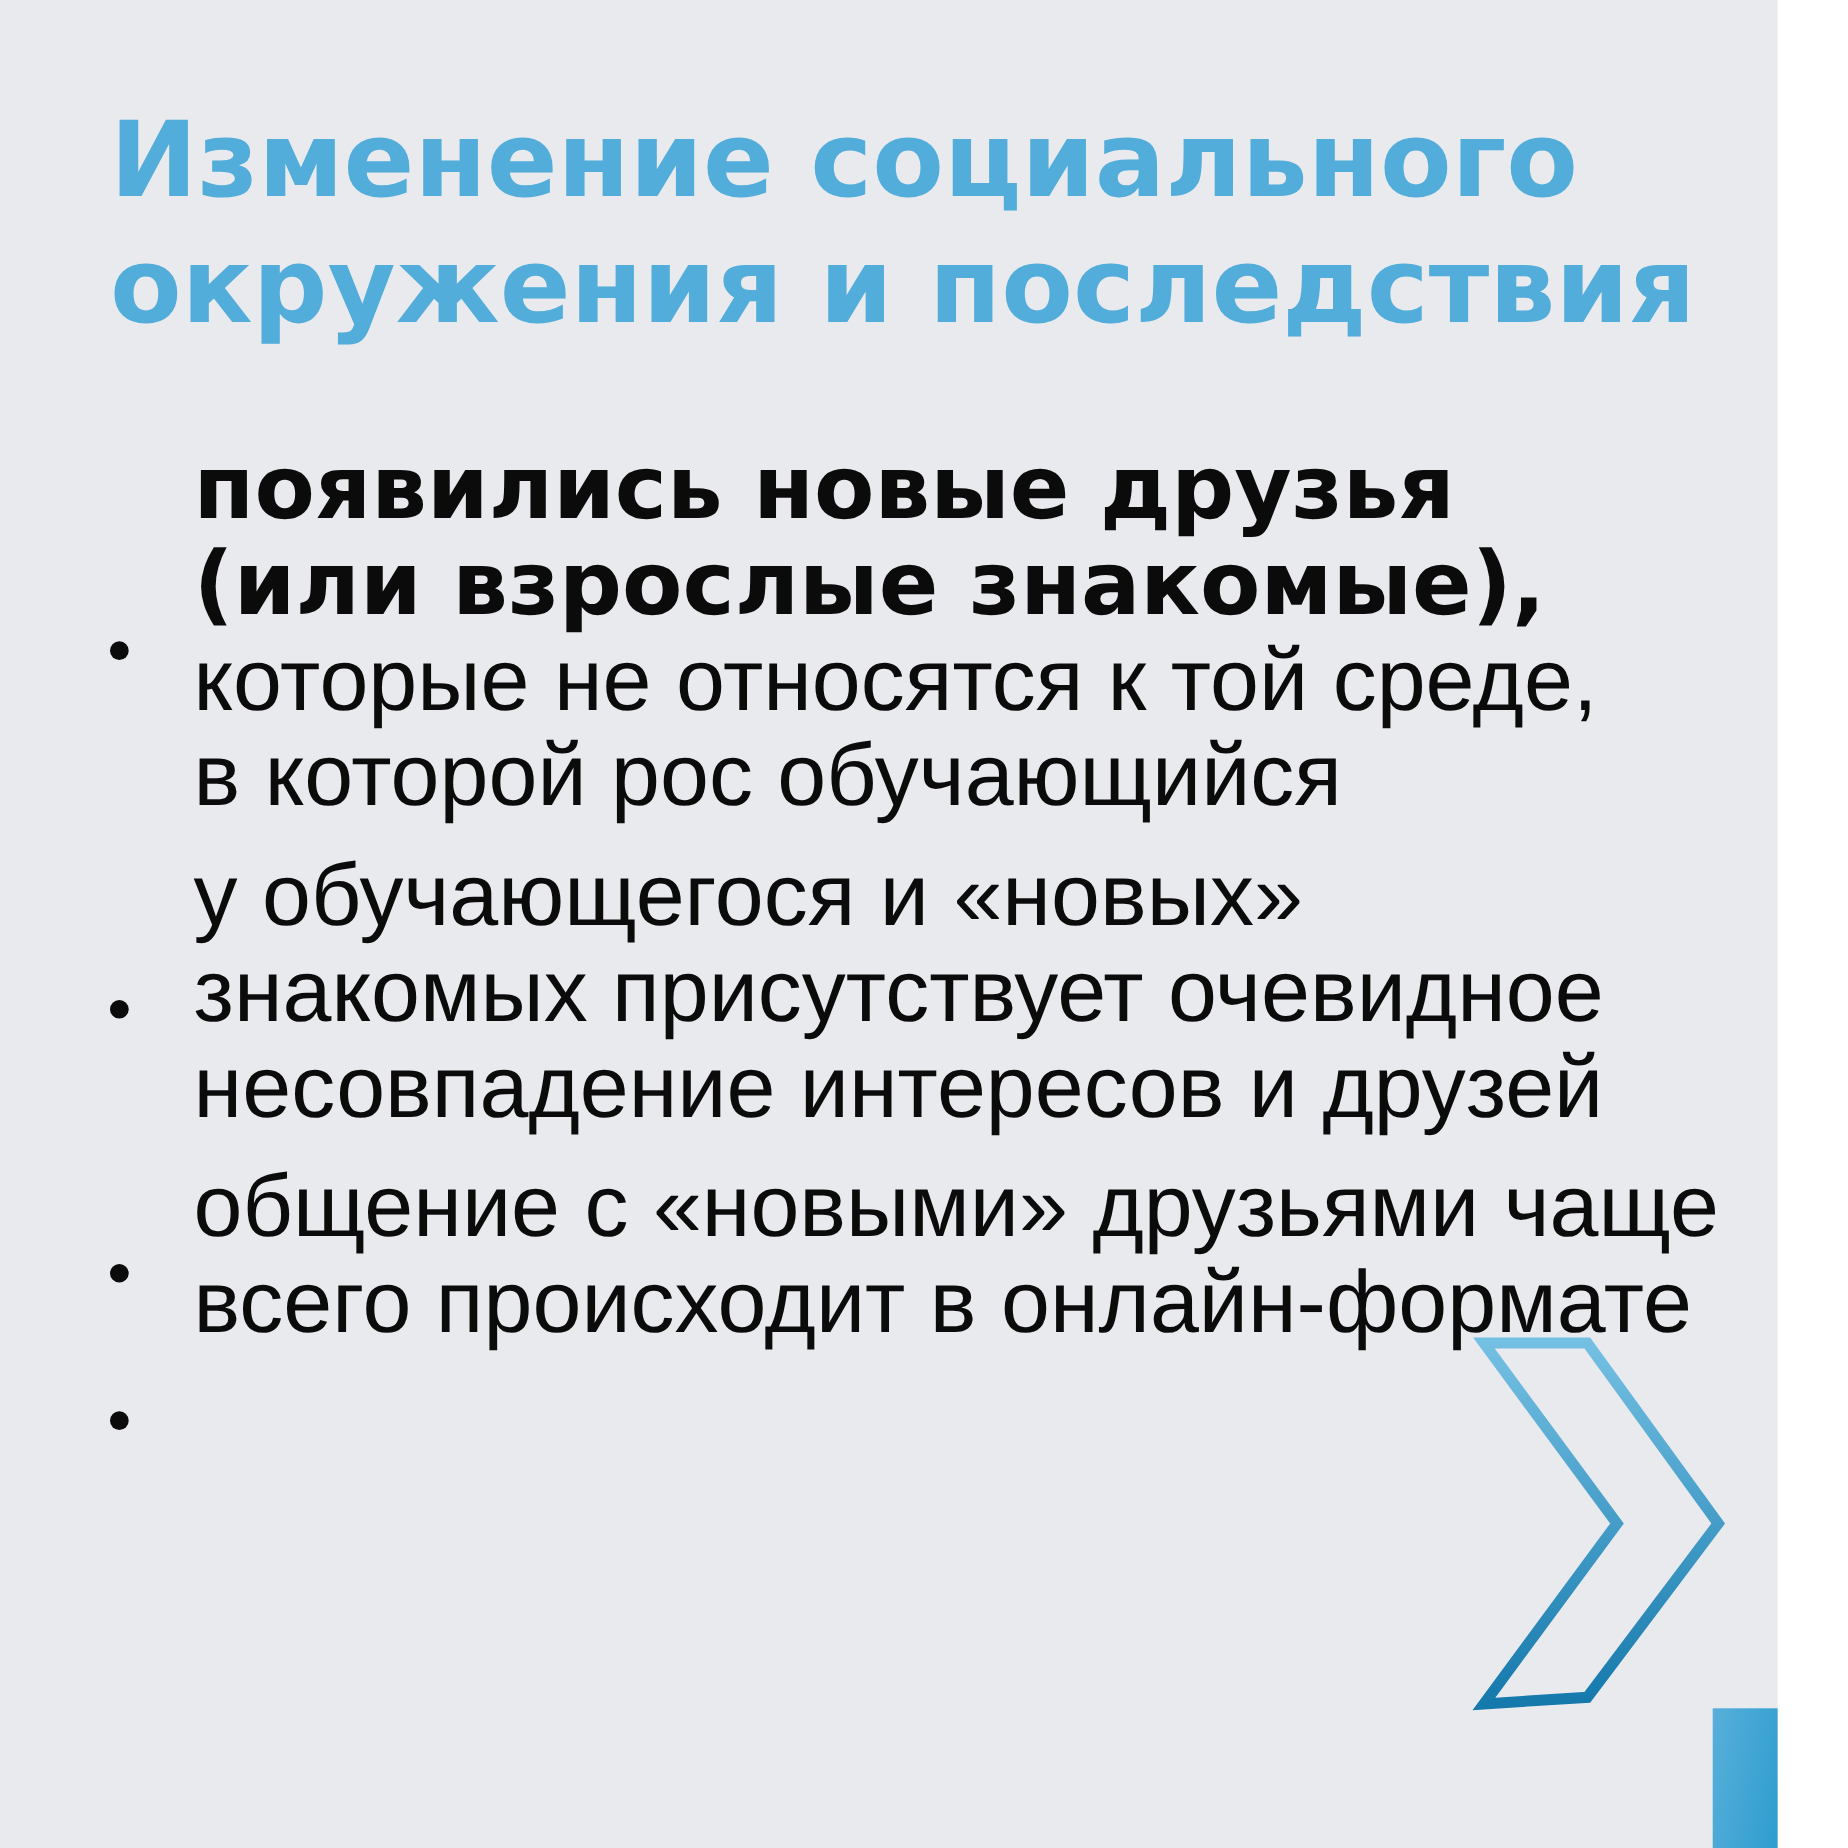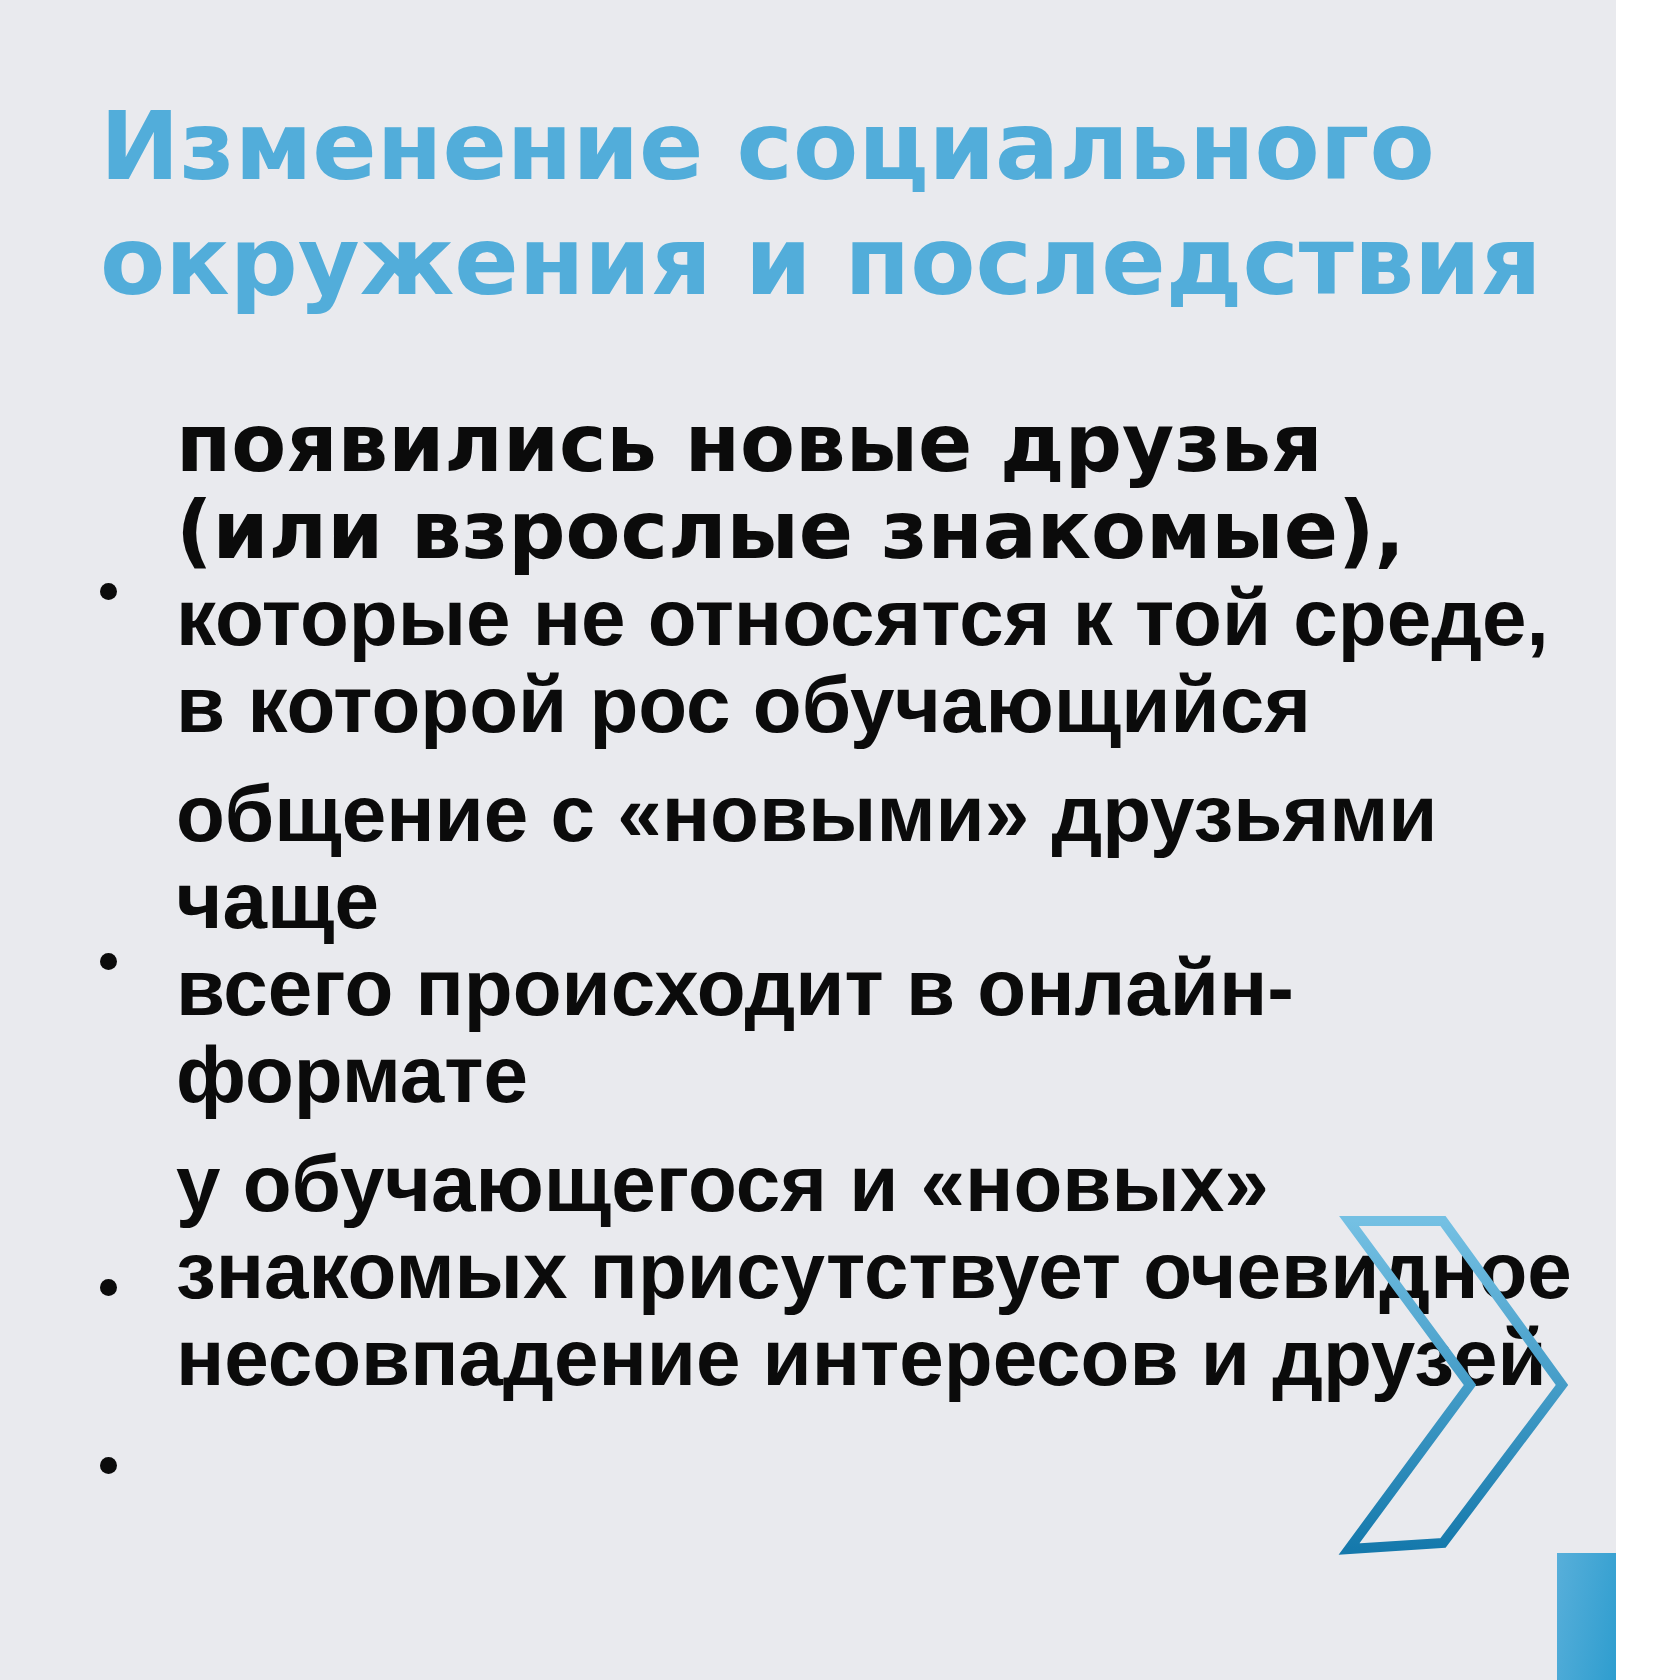--- a/index.html
+++ b/index.html
@@ -53,21 +53,21 @@
   }
   .bullet-bold {
     display: block;
     font-family: "DejaVu Sans", sans-serif;
     font-weight: bold;
     white-space: pre-line;
   }
   .bullet-text {
     display: block;
     font-family: "Liberation Sans", sans-serif;
-    font-weight: bold;
+    font-weight: normal;
     white-space: pre-line;
   }
   .chevron-wrap {
     position: absolute;
     left: 1290px;
     top: 1150px;
     width: 390px;
     height: 460px;
   }
   .corner-accent {
@@ -100,34 +100,34 @@
 в которой рос обучающийся</span>
       </div>
     </div>
 
     <div class="bullet">
       <div class="bullet-marker">
         <div class="dot"></div>
       </div>
       <div class="bullet-body">
         <span class="bullet-bold"></span>
-        <span class="bullet-text">общение с «новыми» друзьями чаще
-всего происходит в онлайн-формате</span>
+        <span class="bullet-text">у обучающегося и «новых»
+знакомых присутствует очевидное
+несовпадение интересов и друзей</span>
       </div>
     </div>
 
     <div class="bullet">
       <div class="bullet-marker">
         <div class="dot"></div>
       </div>
       <div class="bullet-body">
         <span class="bullet-bold"></span>
-        <span class="bullet-text">у обучающегося и «новых»
-знакомых присутствует очевидное
-несовпадение интересов и друзей</span>
+        <span class="bullet-text">общение с «новыми» друзьями чаще
+всего происходит в онлайн-формате</span>
       </div>
     </div>
 
     <div class="bullet">
       <div class="bullet-marker">
         <div class="dot"></div>
       </div>
     </div>
 
   </div>

